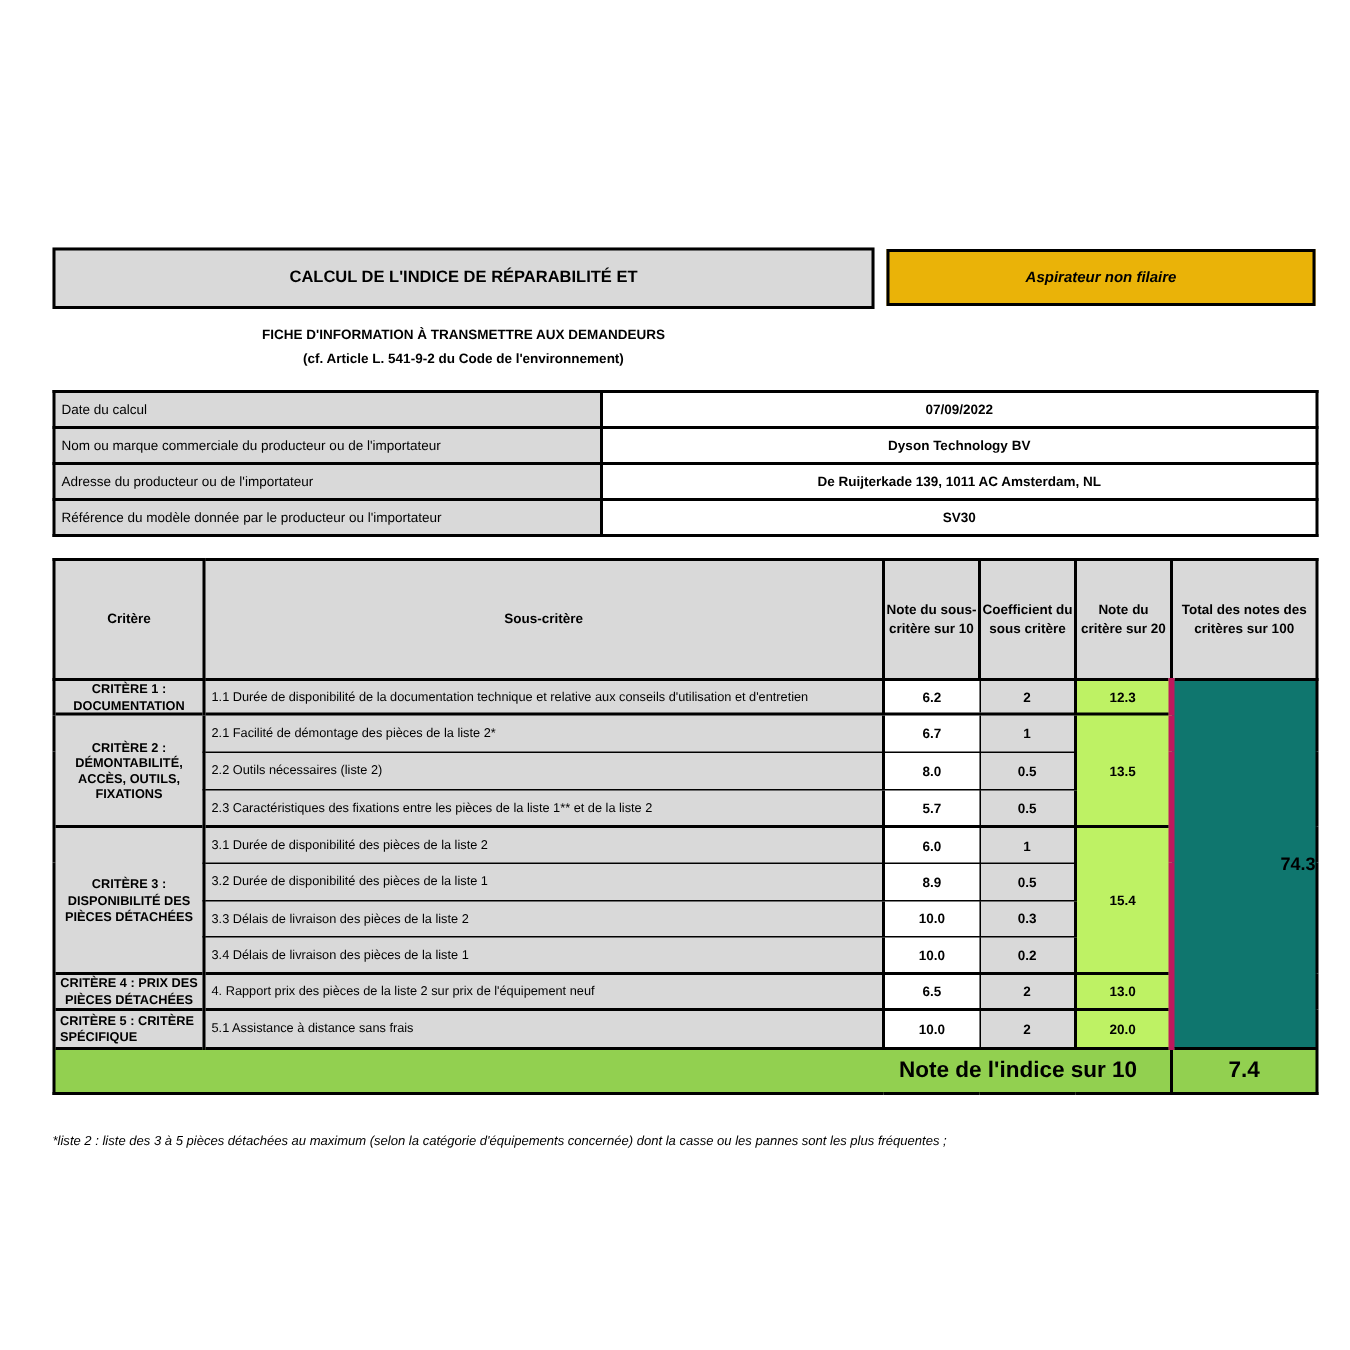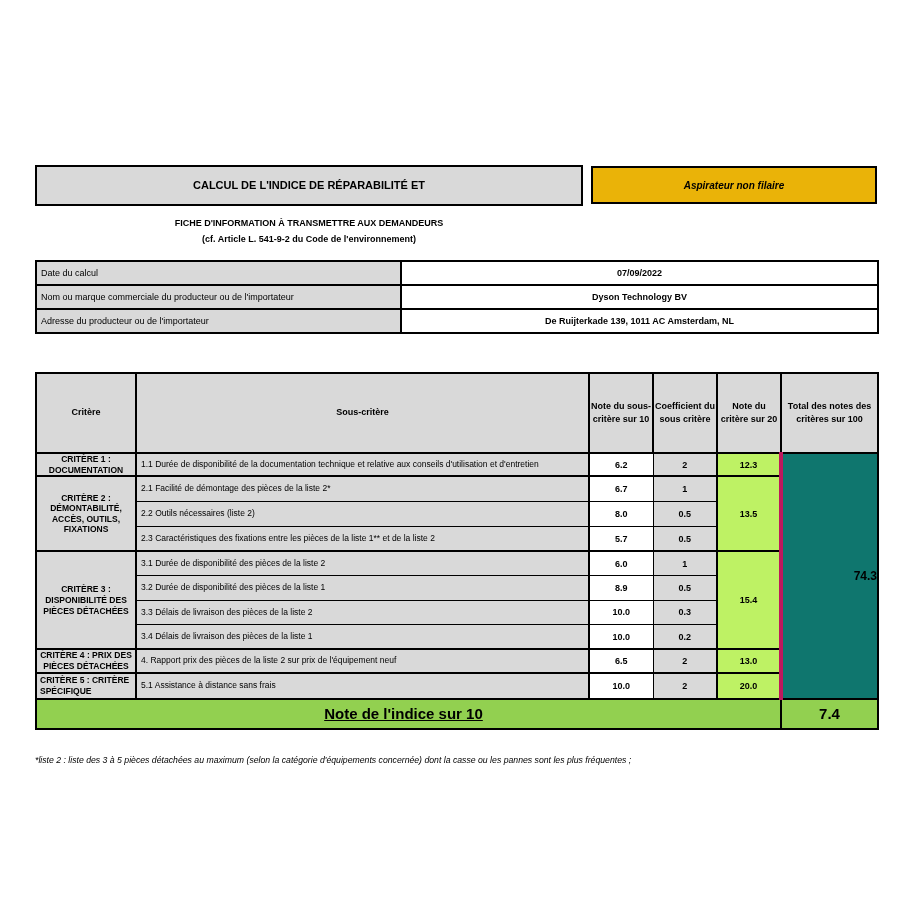--- a/index.html
+++ b/index.html
@@ -63,21 +63,21 @@
   .crit-table .total { background: #0f766e; text-align: right; font-weight: bold; font-size: 12px; border-left: 2px solid #000; }
   .crit-table .g-top td { border-top: 2px solid #000; }
   .crit-table .r33 { height: 19px; border-radius: 14px; }
   .crit-table .r25 { height: 25px; }
   .crit-table .r24 { height: 24px; }
   .crit-table .r26 { height: 26px; padding-left: 27px; }
   .crit-table .final td {
     background: #92d050; border-top: 2px solid #000; height: 30px;
   }
   .crit-table .final-label {
-    text-align: center; font-weight: bold; font-size: 15px; padding-right: 10px; text-decoration: underline;
+    text-align: right; font-weight: bold; font-size: 15px; padding-right: 22px;
   }
   .crit-table .final-value {
     text-align: center; font-weight: bold; font-size: 15px; border-left: 2px solid #000;
   }
 
   
   .footnotes { left: 35px; top: 752px; width: 842px; font-style: italic; font-size: 8.7px; line-height: 1.9; }
 </style>
 </head>
 <body>
@@ -101,20 +101,24 @@
     <td class="i-label">Date du calcul</td>
     <td class="i-value">07/09/2022</td>
   </tr>
   <tr>
     <td class="i-label">Nom ou marque commerciale du producteur ou de l'importateur</td>
     <td class="i-value">Dyson Technology BV</td>
   </tr>
   <tr>
     <td class="i-label">Adresse du producteur ou de l'importateur</td>
     <td class="i-value">De Ruijterkade 139, 1011 AC Amsterdam, NL</td>
+  </tr>
+  <tr>
+    <td class="i-label">Référence du modèle donnée par le producteur ou l'importateur</td>
+    <td class="i-value">SV30</td>
   </tr>
 </tbody>
   </table>
 
 <table class="crit-table">
   <colgroup>
     <col style="width:100px">
       <col style="width:453px">
       <col style="width:64px">
     <col style="width:64px">

